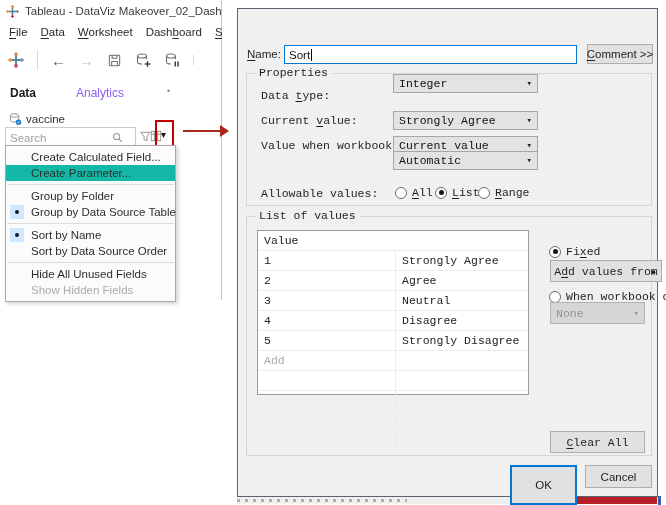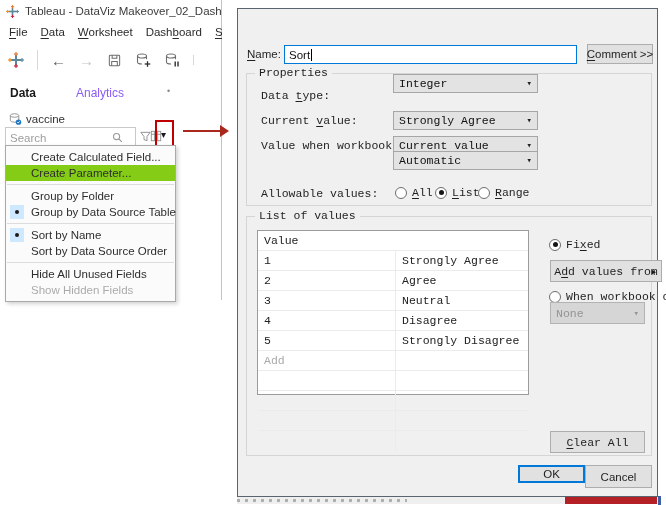--- a/index.html
+++ b/index.html
@@ -38,21 +38,21 @@
   .search-icons { display:flex; align-items:center; }
   #annotation-red-box { left:155px; top:-6px; width:19px; height:28px; border:2px solid #c00000; background:transparent; }
 
   
   #annotation-arrow-line { left:183px; top:130px; width:38px; height:2px; background:#a9281e; }
   #annotation-arrow-head { left:220px; top:125px; width:0; height:0; border-left:9px solid #a9281e; border-top:6px solid transparent; border-bottom:6px solid transparent; }
 
   
   #context-menu { left:5px; top:145px; width:171px; background:#fbfbfb; border:1px solid #a9a9a9; box-shadow:2px 2px 4px rgba(0,0,0,.18); padding:3px 0; z-index:5; }
   .menu-item { position:relative; height:16px; line-height:16px; padding-left:25px; font-size:11.5px; color:#2e2e2e; white-space:nowrap; }
-  .menu-item.highlight { background:#84cc16; }
+  .menu-item.highlight { background:#14b8a6; }
   .menu-item.disabled { color:#ababab; }
   .menu-sep { height:1px; background:#dcdcdc; margin:3px 1px; }
   .menu-bullet { position:absolute; left:4px; top:1px; width:14px; height:14px; background:#cde8ff; }
   .menu-bullet::after { content:""; position:absolute; left:5px; top:5px; width:4px; height:4px; border-radius:50%; background:#1a1a1a; }
 
   
   #dialog { left:237px; top:8px; width:421px; height:489px; background:#f0f0f0; border:1px solid #5a6470; z-index:4; }
   #dialog-titlebar { left:0; top:0; width:419px; height:30px; background:#fff; }
   #dialog-title { left:12px; top:8px; font-size:12px; color:#1f1f1f; }
   #dialog-close { right:10px; top:5px; font-size:15px; color:#444; line-height:18px; padding:0 3px; cursor:default; }
@@ -86,21 +86,21 @@
   .vt-cell2 { flex:1; padding:3px 0 0 6px; border-left:1px solid #ebebeb; }
   .vt-add { color:#a8a8a8; }
 
   #fixed-radio-wrap { left:312px; top:228px; }
   #add-values-btn { left:313px; top:250px; width:112px; height:22px; position:absolute; }
   #add-values-btn .submenu-arrow { position:absolute; right:5px; top:7px; font-size:7px; color:#1a1a1a; }
   #when-wb-wrap { left:312px; top:280px; }
   #none-dd { top:292px; left:313px; width:95px; height:22px; }
   #clear-all-btn { left:313px; top:421px; width:95px; height:22px; position:absolute; }
 
-  #ok-btn { left:280px; top:456px; width:67px; height:18px; position:absolute; border:1px solid #0078d7; box-shadow: inset 0 0 0 1px #0078d7; }
+  #ok-btn { left:272px; top:456px; width:67px; height:40px; position:absolute; border:1px solid #0078d7; box-shadow: inset 0 0 0 1px #0078d7; }
   #cancel-btn { left:347px; top:456px; width:67px; height:23px; position:absolute; }
 
   
   #bg-strip { left:237px; top:497px; width:421px; height:7px; background:#efefef; }
   #bg-ticks { left:237px; top:499px; width:170px; height:3px; background:repeating-linear-gradient(90deg,#8d8d8d 0 3px,transparent 3px 8px); opacity:.65; }
   #bg-red-bar { left:565px; top:497px; width:92px; height:7px; background:#b42025; }
   #bg-blue-edge { left:658px; top:496px; width:3px; height:9px; background:#3b5fa0; }
 </style>
 </head>
 <body>
@@ -364,21 +364,21 @@
       <div class="vt-row">
           <span class="vt-cell1"></span>
           <span class="vt-cell2"></span>
         </div>
       <div class="vt-row" style="border-bottom:none">
           <span class="vt-cell1"></span>
           <span class="vt-cell2"></span>
         </div>
     </div>
 
-    <span class="radio-wrap" id="fixed-radio-wrap" style="left:302px; top:21px">
+    <span class="radio-wrap" id="fixed-radio-wrap" style="left:302px; top:28px">
         <span class="radio sel"></span>
         <span><span>Fi</span><span class="u">x</span><span>ed</span></span>
       </span>
 
     <div class="win-btn" id="add-values-btn" style="left:303px; top:43px">
         <span><span>A</span><span class="u">d</span><span>d values from</span></span>
         <span class="submenu-arrow">▶</span>
       </div>
 
     <span class="radio-wrap" id="when-wb-wrap" style="left:302px; top:73px">

